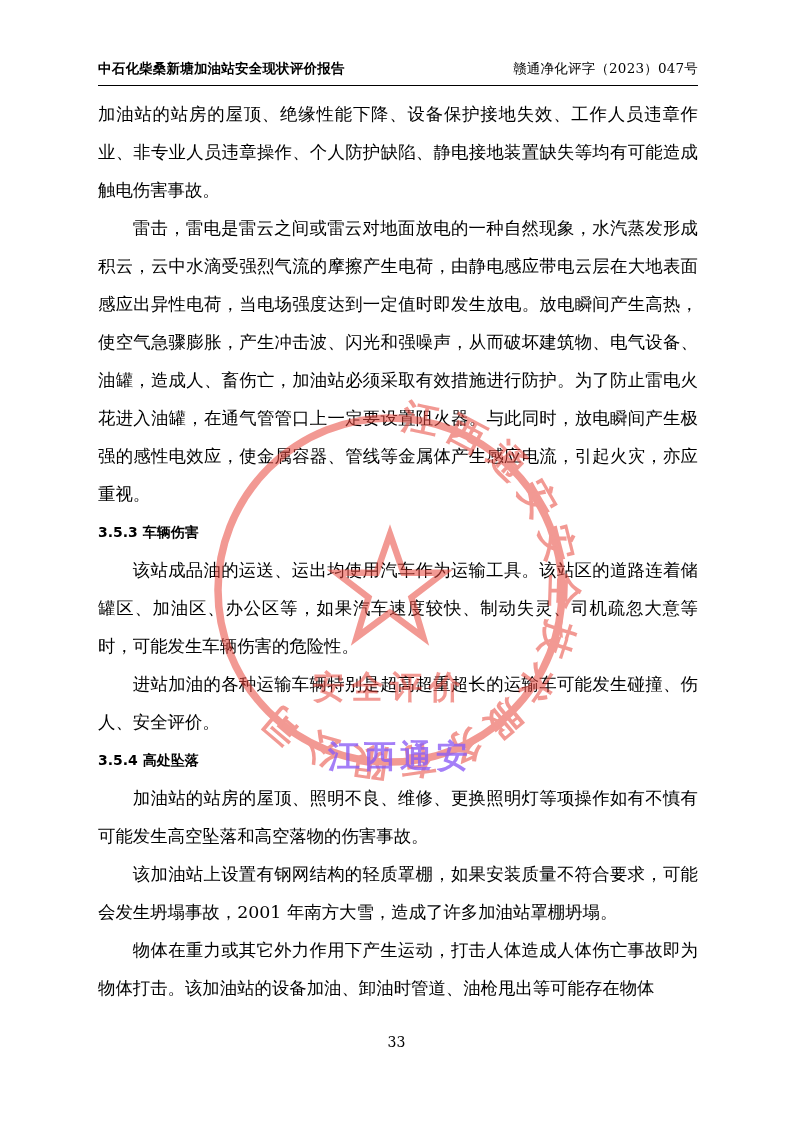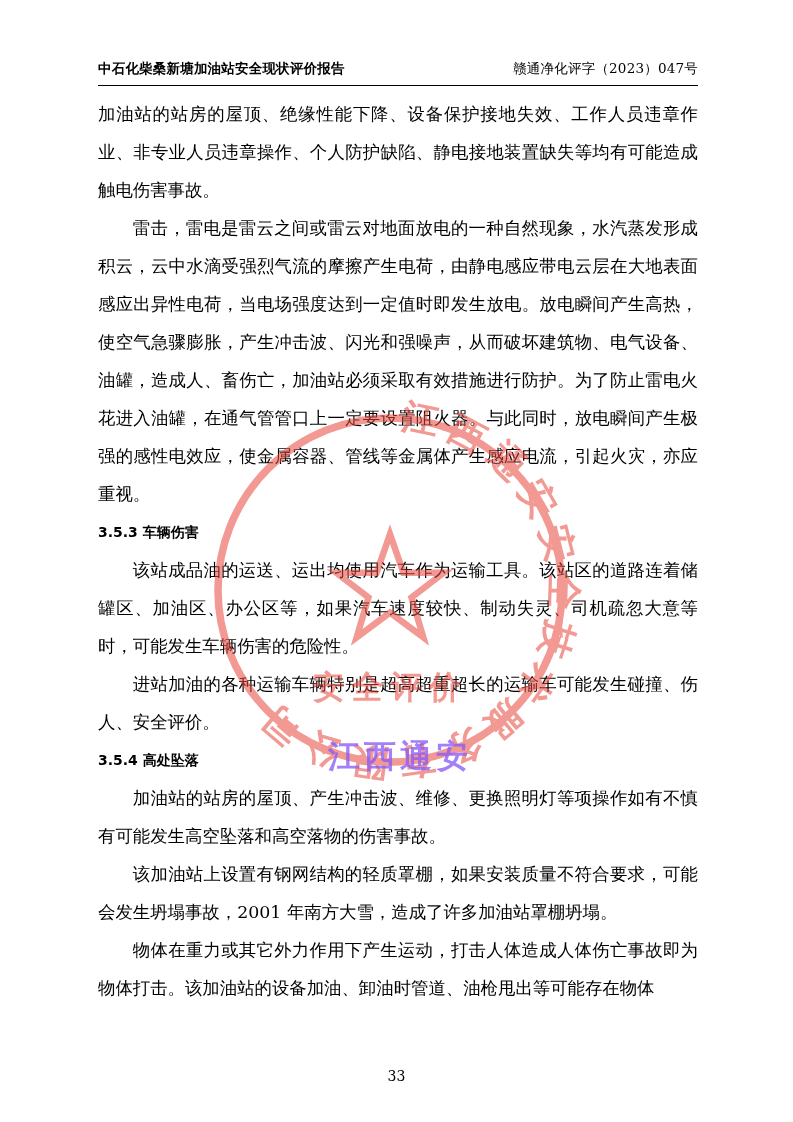--- a/index.html
+++ b/index.html
@@ -61,21 +61,21 @@
     font-size: 14px;
     line-height: 38px;
     font-weight: bold;
     font-family: "DejaVu Sans", "Liberation Sans", sans-serif;
   }
 
   
   .page-number {
     position: absolute;
     left: 0;
-    top: 1068px;
+    top: 1034px;
     width: 793px;
     text-align: center;
     font-size: 14px;
   }
 
   
   .seal {
     position: absolute;
     left: 175px;
     top: 375px;
@@ -112,21 +112,21 @@
   </div>
   <div class="header-rule"></div>
 
   <div class="content">
     <p class="para">加油站的站房的屋顶、绝缘性能下降、设备保护接地失效、工作人员违章作业、非专业人员违章操作、个人防护缺陷、静电接地装置缺失等均有可能造成触电伤害事故。</p>
     <p class="para indent">雷击，雷电是雷云之间或雷云对地面放电的一种自然现象，水汽蒸发形成积云，云中水滴受强烈气流的摩擦产生电荷，由静电感应带电云层在大地表面感应出异性电荷，当电场强度达到一定值时即发生放电。放电瞬间产生高热，使空气急骤膨胀，产生冲击波、闪光和强噪声，从而破坏建筑物、电气设备、油罐，造成人、畜伤亡，加油站必须采取有效措施进行防护。为了防止雷电火花进入油罐，在通气管管口上一定要设置阻火器。与此同时，放电瞬间产生极强的感性电效应，使金属容器、管线等金属体产生感应电流，引起火灾，亦应重视。</p>
     <h4 class="head">3.5.3 车辆伤害</h4>
     <p class="para indent">该站成品油的运送、运出均使用汽车作为运输工具。该站区的道路连着储罐区、加油区、办公区等，如果汽车速度较快、制动失灵、司机疏忽大意等时，可能发生车辆伤害的危险性。</p>
     <p class="para indent">进站加油的各种运输车辆特别是超高超重超长的运输车可能发生碰撞、伤人、安全评价。</p>
     <h4 class="head">3.5.4 高处坠落</h4>
-    <p class="para indent">加油站的站房的屋顶、产生冲击波、维修、更换照明灯等项操作如有不慎有可能发生高空坠落和高空落物的伤害事故。</p>
+    <p class="para indent">加油站的站房的屋顶、照明不良、维修、更换照明灯等项操作如有不慎有可能发生高空坠落和高空落物的伤害事故。</p>
     <p class="para indent">该加油站上设置有钢网结构的轻质罩棚，如果安装质量不符合要求，可能会发生坍塌事故，2001 年南方大雪，造成了许多加油站罩棚坍塌。</p>
     <p class="para indent">物体在重力或其它外力作用下产生运动，打击人体造成人体伤亡事故即为物体打击。该加油站的设备加油、卸油时管道、油枪甩出等可能存在物体</p>
   </div>
 
   <div class="seal">
     <svg viewBox="0 0 400 400" xmlns="http://www.w3.org/2000/svg">
       <defs>
         <path id="sealArc" d="M 200,200 m -150,0 a 150,150 0 1,1 300,0 a 150,150 0 1,1 -300,0" fill="none"></path>
       </defs>
       <circle cx="200" cy="200" r="160" fill="none" stroke="#e8463c" stroke-width="7"></circle>

